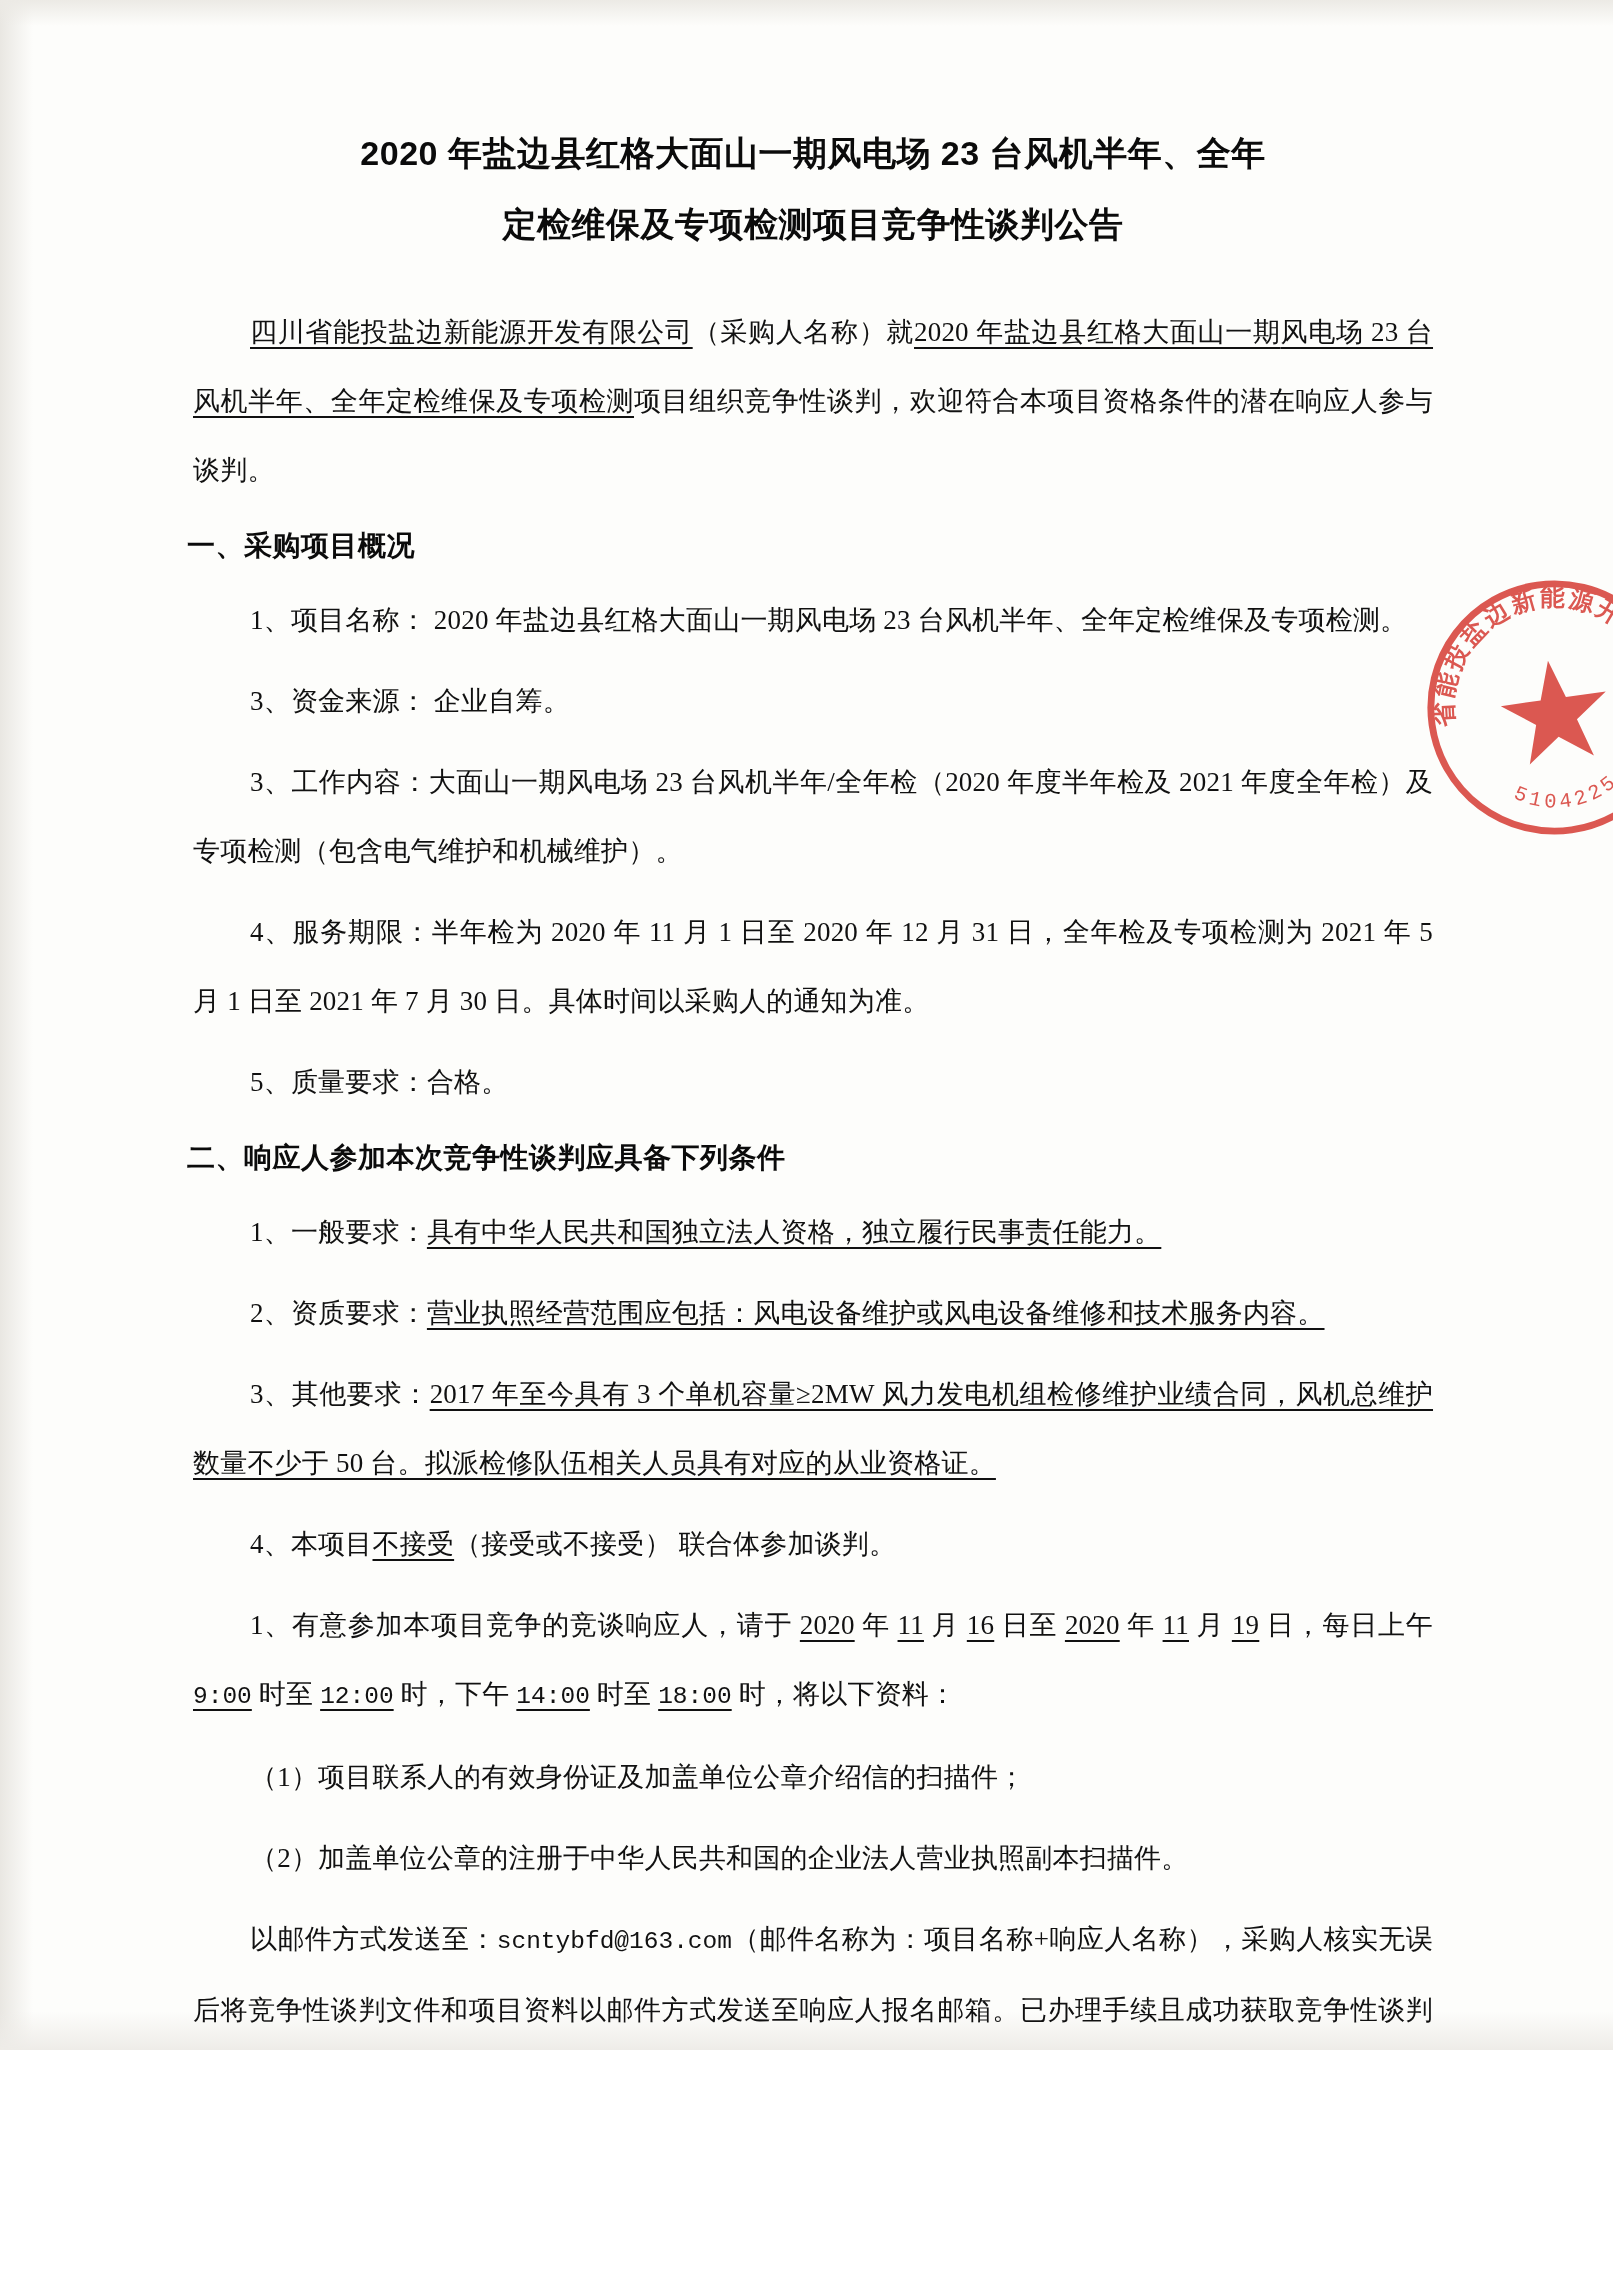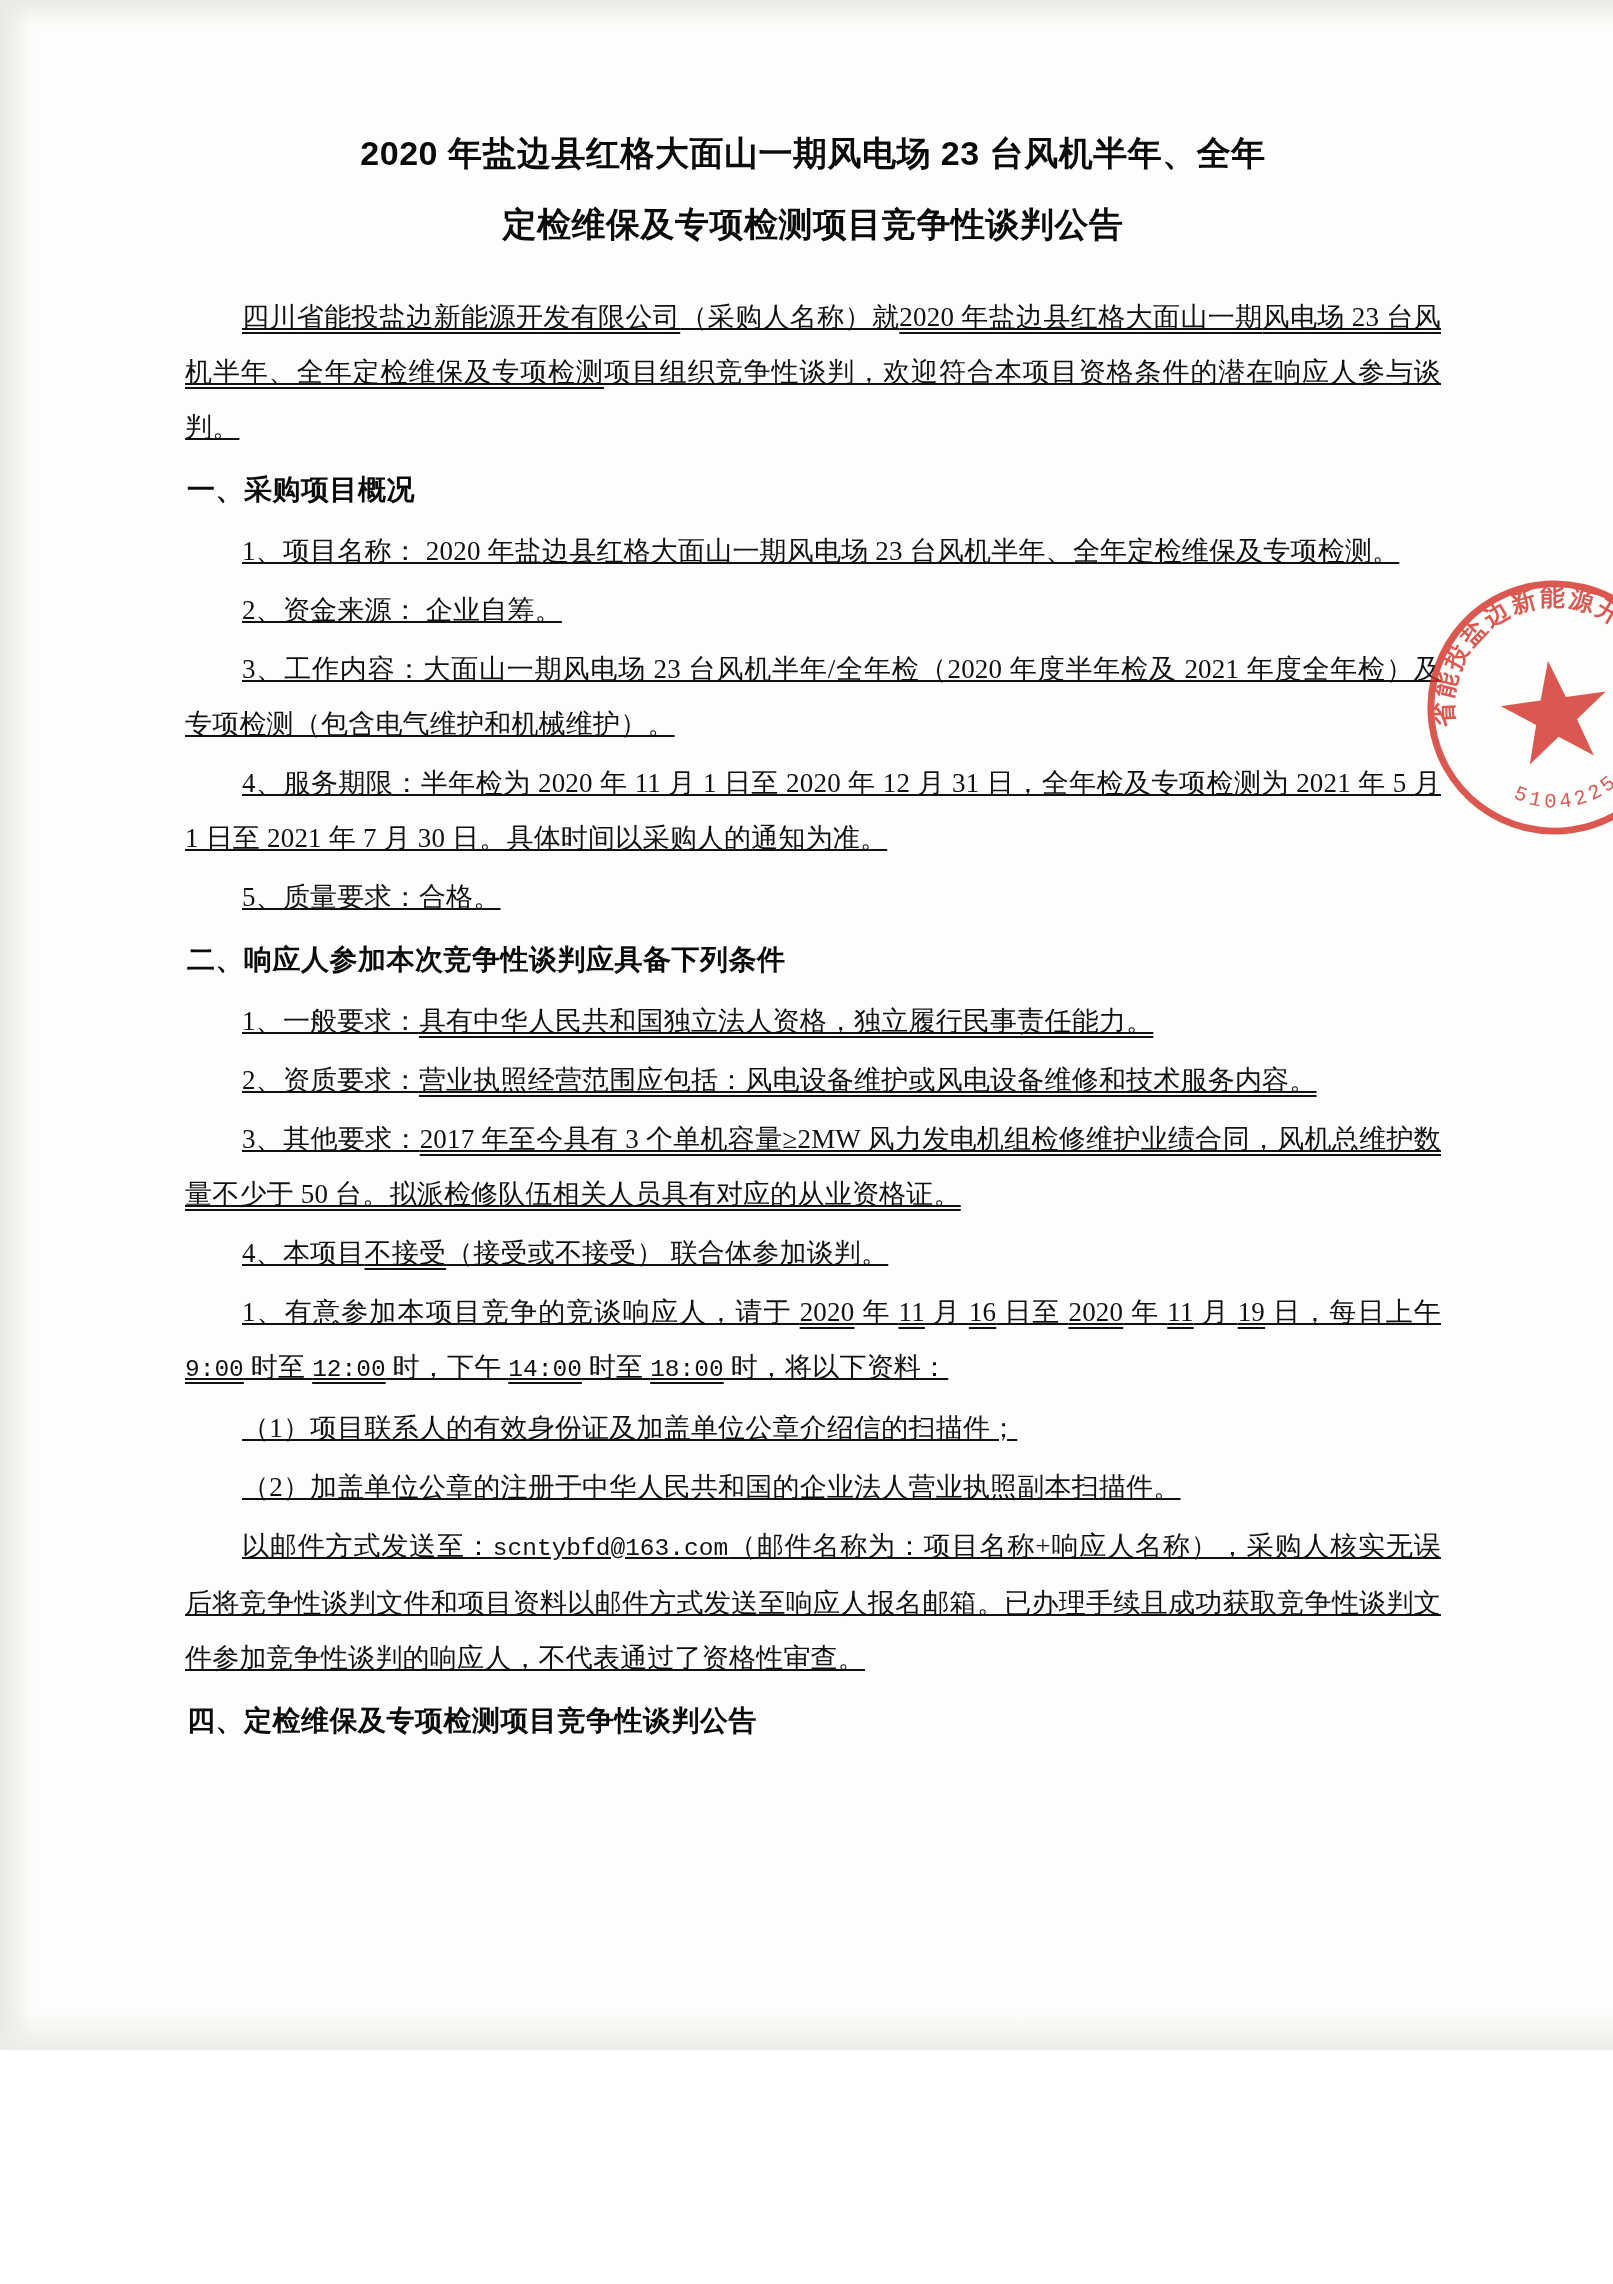--- a/index.html
+++ b/index.html
@@ -50,26 +50,25 @@
     line-height: 71px;
     text-align: center;
     letter-spacing: 0.5px;
     margin: 0;
     color: #0b0b0b;
   }
   .doc-title .line2 { display: block; }
 
   p.body {
     font-size: 27px;
-    line-height: 55px;
-    margin: 4px;
+    line-height: 69px;
+    margin: 12px;
     text-align: justify;
     text-justify: inter-ideograph;
     letter-spacing: 0.2px;
-    text-decoration: underline;
   }
   p.indent { text-indent: 57px; }
 
   h2.section {
     font-family: "Liberation Sans", "DejaVu Sans", sans-serif;
     font-weight: bold;
     font-size: 28px;
     line-height: 57px;
     margin: 6px;
     letter-spacing: 0.5px;
@@ -107,21 +106,21 @@
       <span class="line2">定检维保及专项检测项目竞争性谈判公告</span>
     </h1>
     <div class="spacer-title"></div>
 
     <p class="body indent">
       <span class="u">四川省能投盐边新能源开发有限公司</span><span>（采购人名称）就</span><span class="u">2020 年盐边县红格大面山一期</span><span class="u">风电场 23 台风机半年、全年定检维保及专项检测</span><span>项目组织竞争性谈判，欢迎符合本项目资格条件的潜在响应人参与谈判。</span>
     </p>
 
     <h2 class="section">一、采购项目概况</h2>
     <p class="body indent">1、项目名称： 2020 年盐边县红格大面山一期风电场 23 台风机半年、全年定检维保及专项检测。</p>
-    <p class="body indent">2、资金来源： 企业自筹。</p>
+    <p class="body indent">3、资金来源： 企业自筹。</p>
     <p class="body indent">3、工作内容：大面山一期风电场 23 台风机半年/全年检（2020 年度半年检及 2021 年度全年检）及专项检测（包含电气维护和机械维护）。</p>
     <p class="body indent">4、服务期限：半年检为 2020 年 11 月 1 日至 2020 年 12 月 31 日，全年检及专项检测为 2021 年 5 月 1 日至 2021 年 7 月 30 日。具体时间以采购人的通知为准。</p>
     <p class="body indent">5、质量要求：合格。</p>
 
     <h2 class="section">二、响应人参加本次竞争性谈判应具备下列条件</h2>
     <p class="body indent">
       <span>1、一般要求：</span><span class="u">具有中华人民共和国独立法人资格，独立履行民事责任能力。</span>
     </p>
     <p class="body indent">
       <span>2、资质要求：</span><span class="u">营业执照经营范围应包括：风电设备维护或风电设备维修和技术服务内容。</span>

